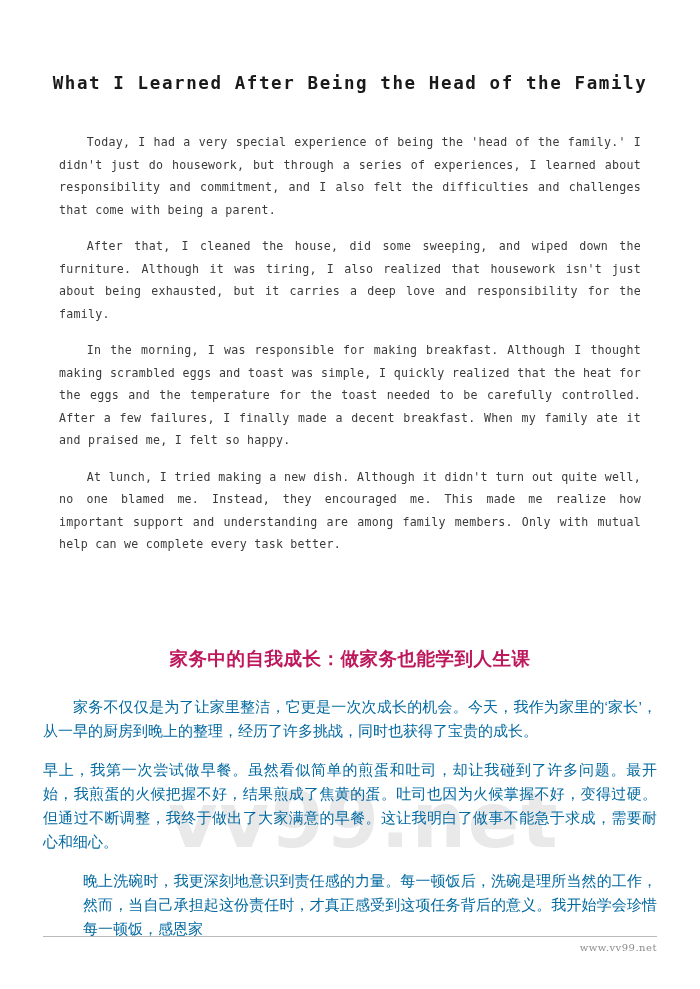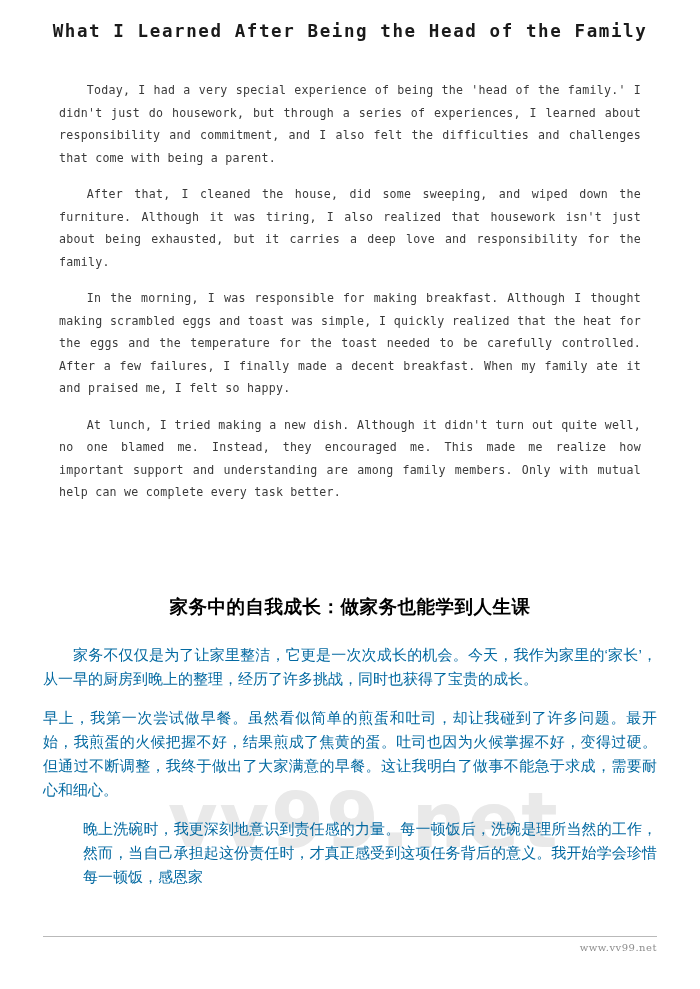--- a/index.html
+++ b/index.html
@@ -38,21 +38,21 @@
   
   #content {
     position: relative;
     z-index: 2;
     padding: 0 43px;
     box-sizing: border-box;
   }
 
   .en-title {
     margin: 0;
-    padding-top: 21px;
+    padding-top: 73px;
     text-align: center;
     font-family: "DejaVu Sans Mono", "Liberation Mono", monospace;
     font-weight: bold;
     font-size: 17.5px;
     letter-spacing: 1.6px;
     color: #1a1a1a;
     white-space: nowrap;
   }
 
   .en-body {
@@ -75,21 +75,21 @@
 
   .section-gap { height: 74px; }
 
   .cn-title {
     margin: 0;
     text-align: center;
     font-family: "DejaVu Sans", "Liberation Sans", sans-serif;
     font-weight: bold;
     font-size: 18.5px;
     letter-spacing: 0.5px;
-    color: #000000;
+    color: #be185d;
     white-space: nowrap;
   }
 
   .cn-body { padding-top: 24px; }
 
   .cn-p {
     margin: 0 0 15px 0;
     text-align: justify;
     text-justify: inter-character;
     font-family: Liberation Sans, sans-serif;

